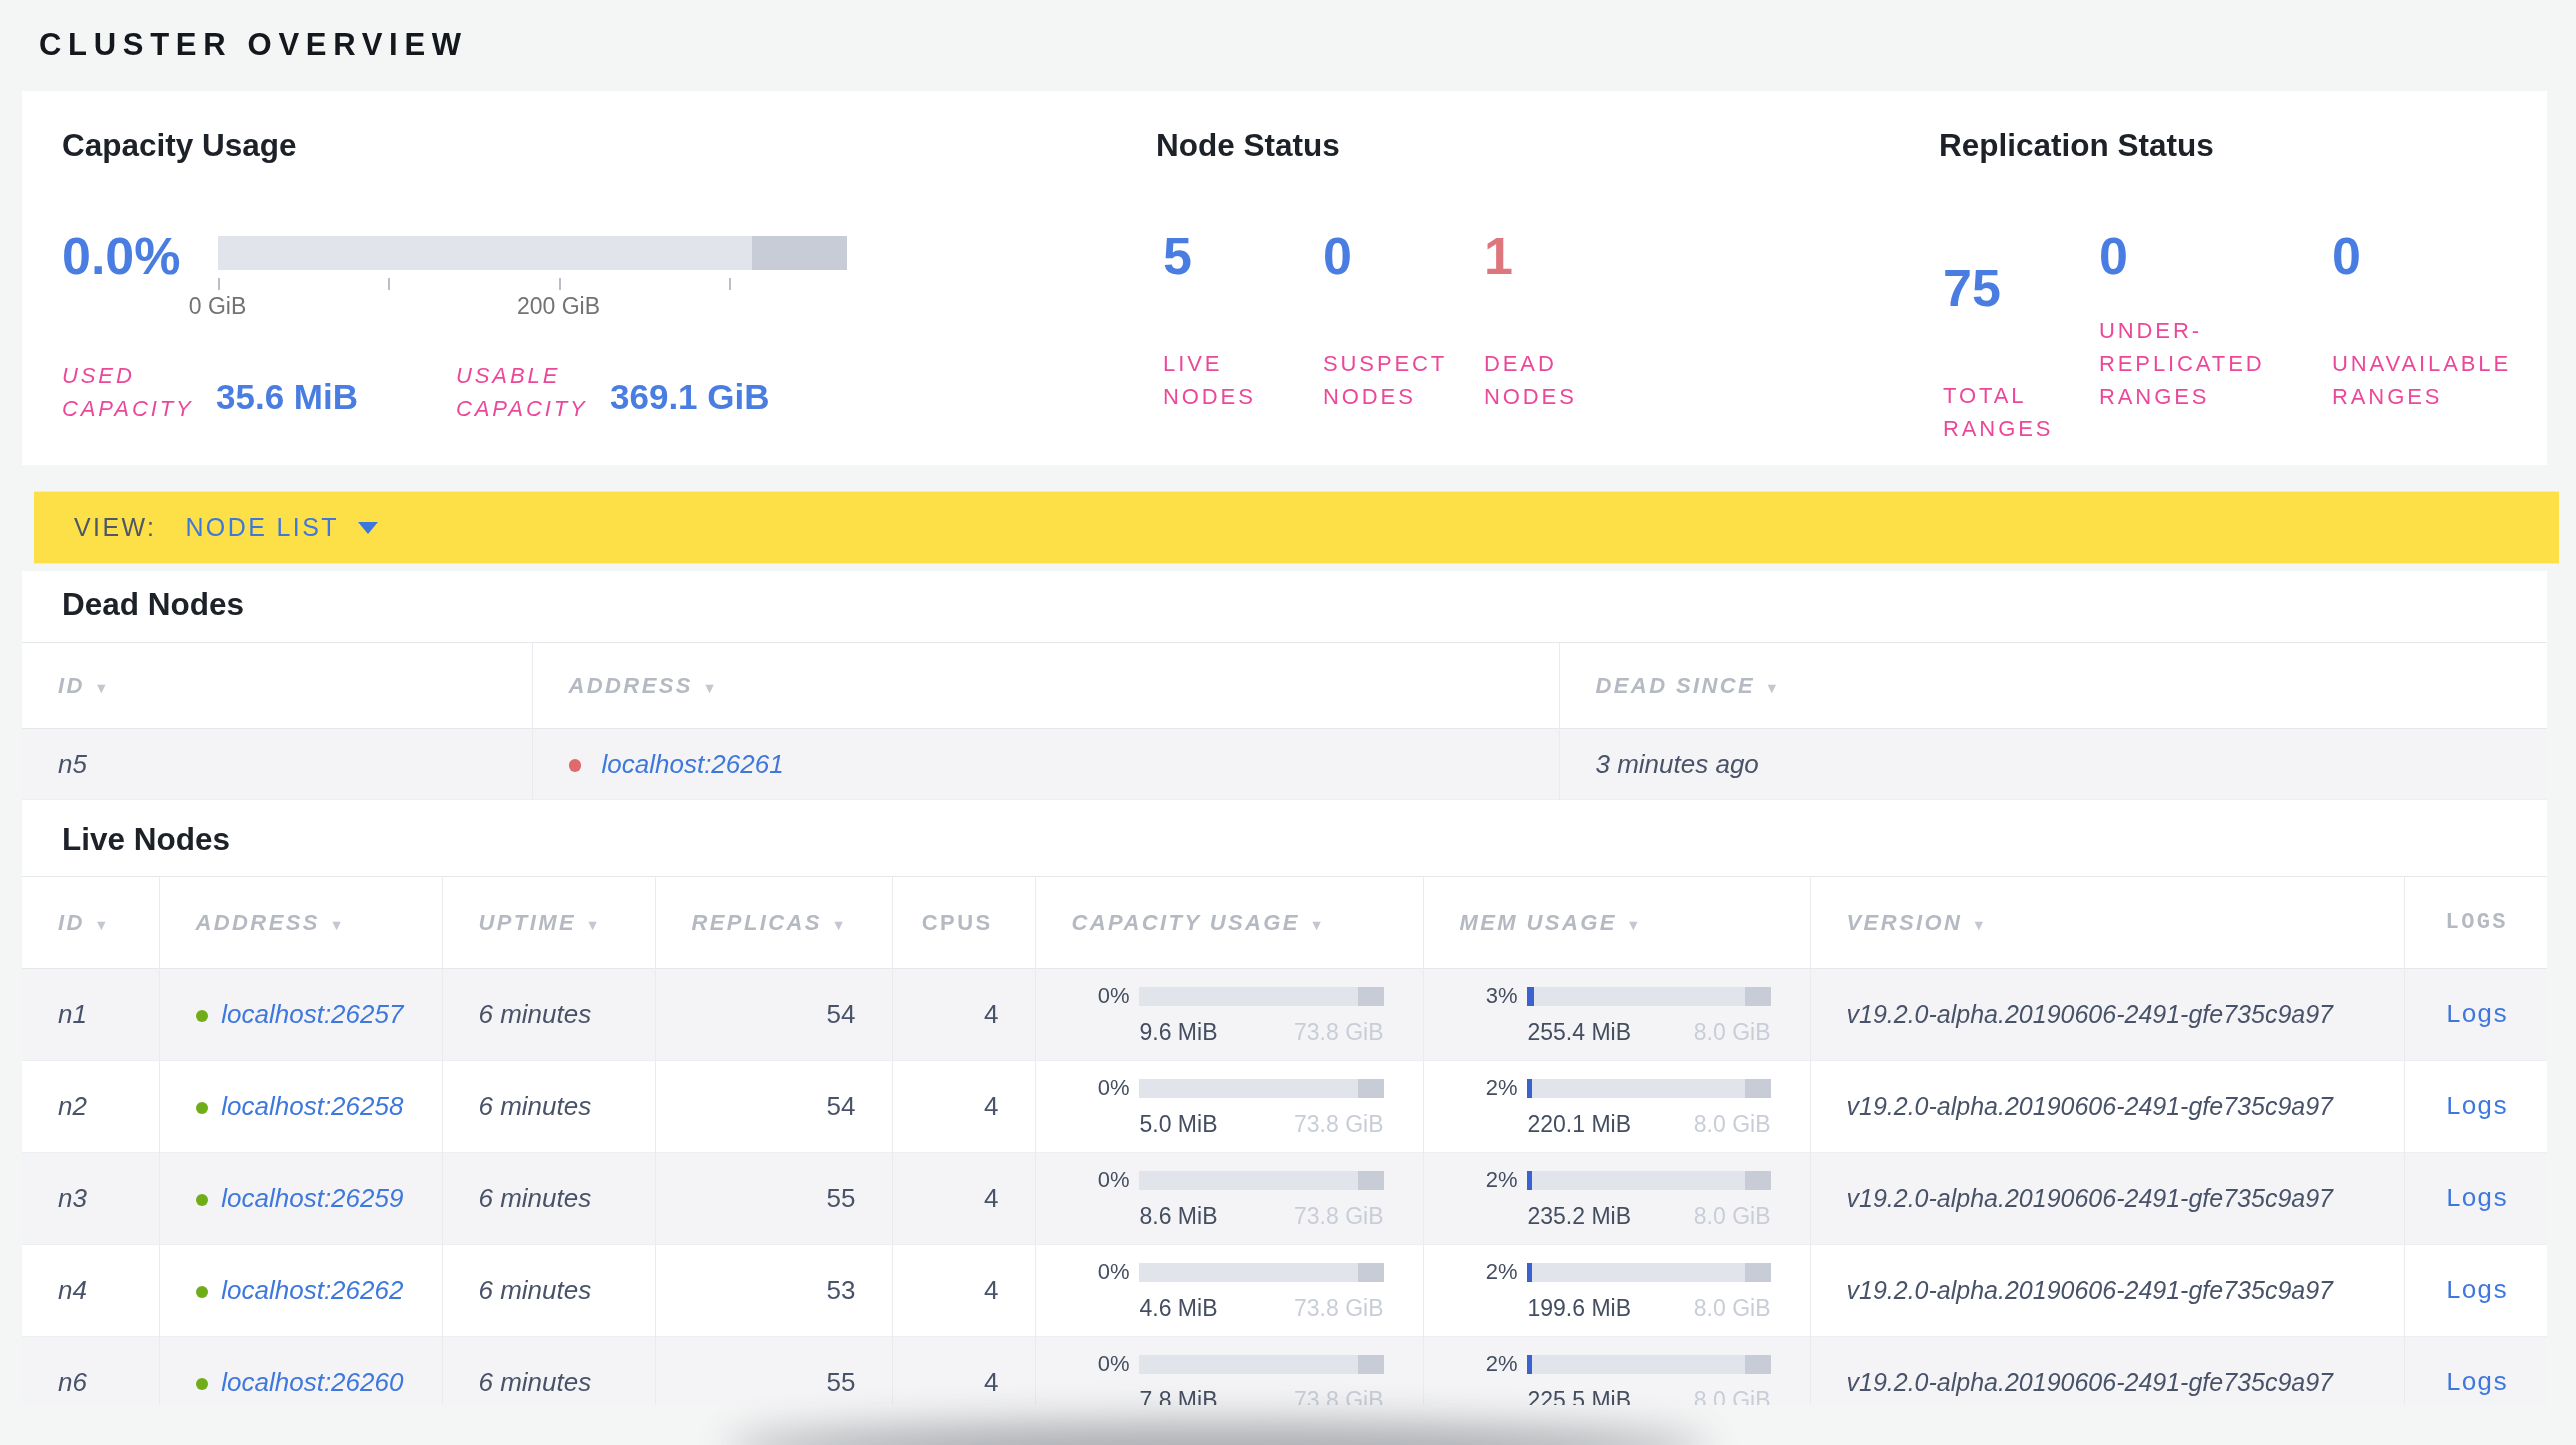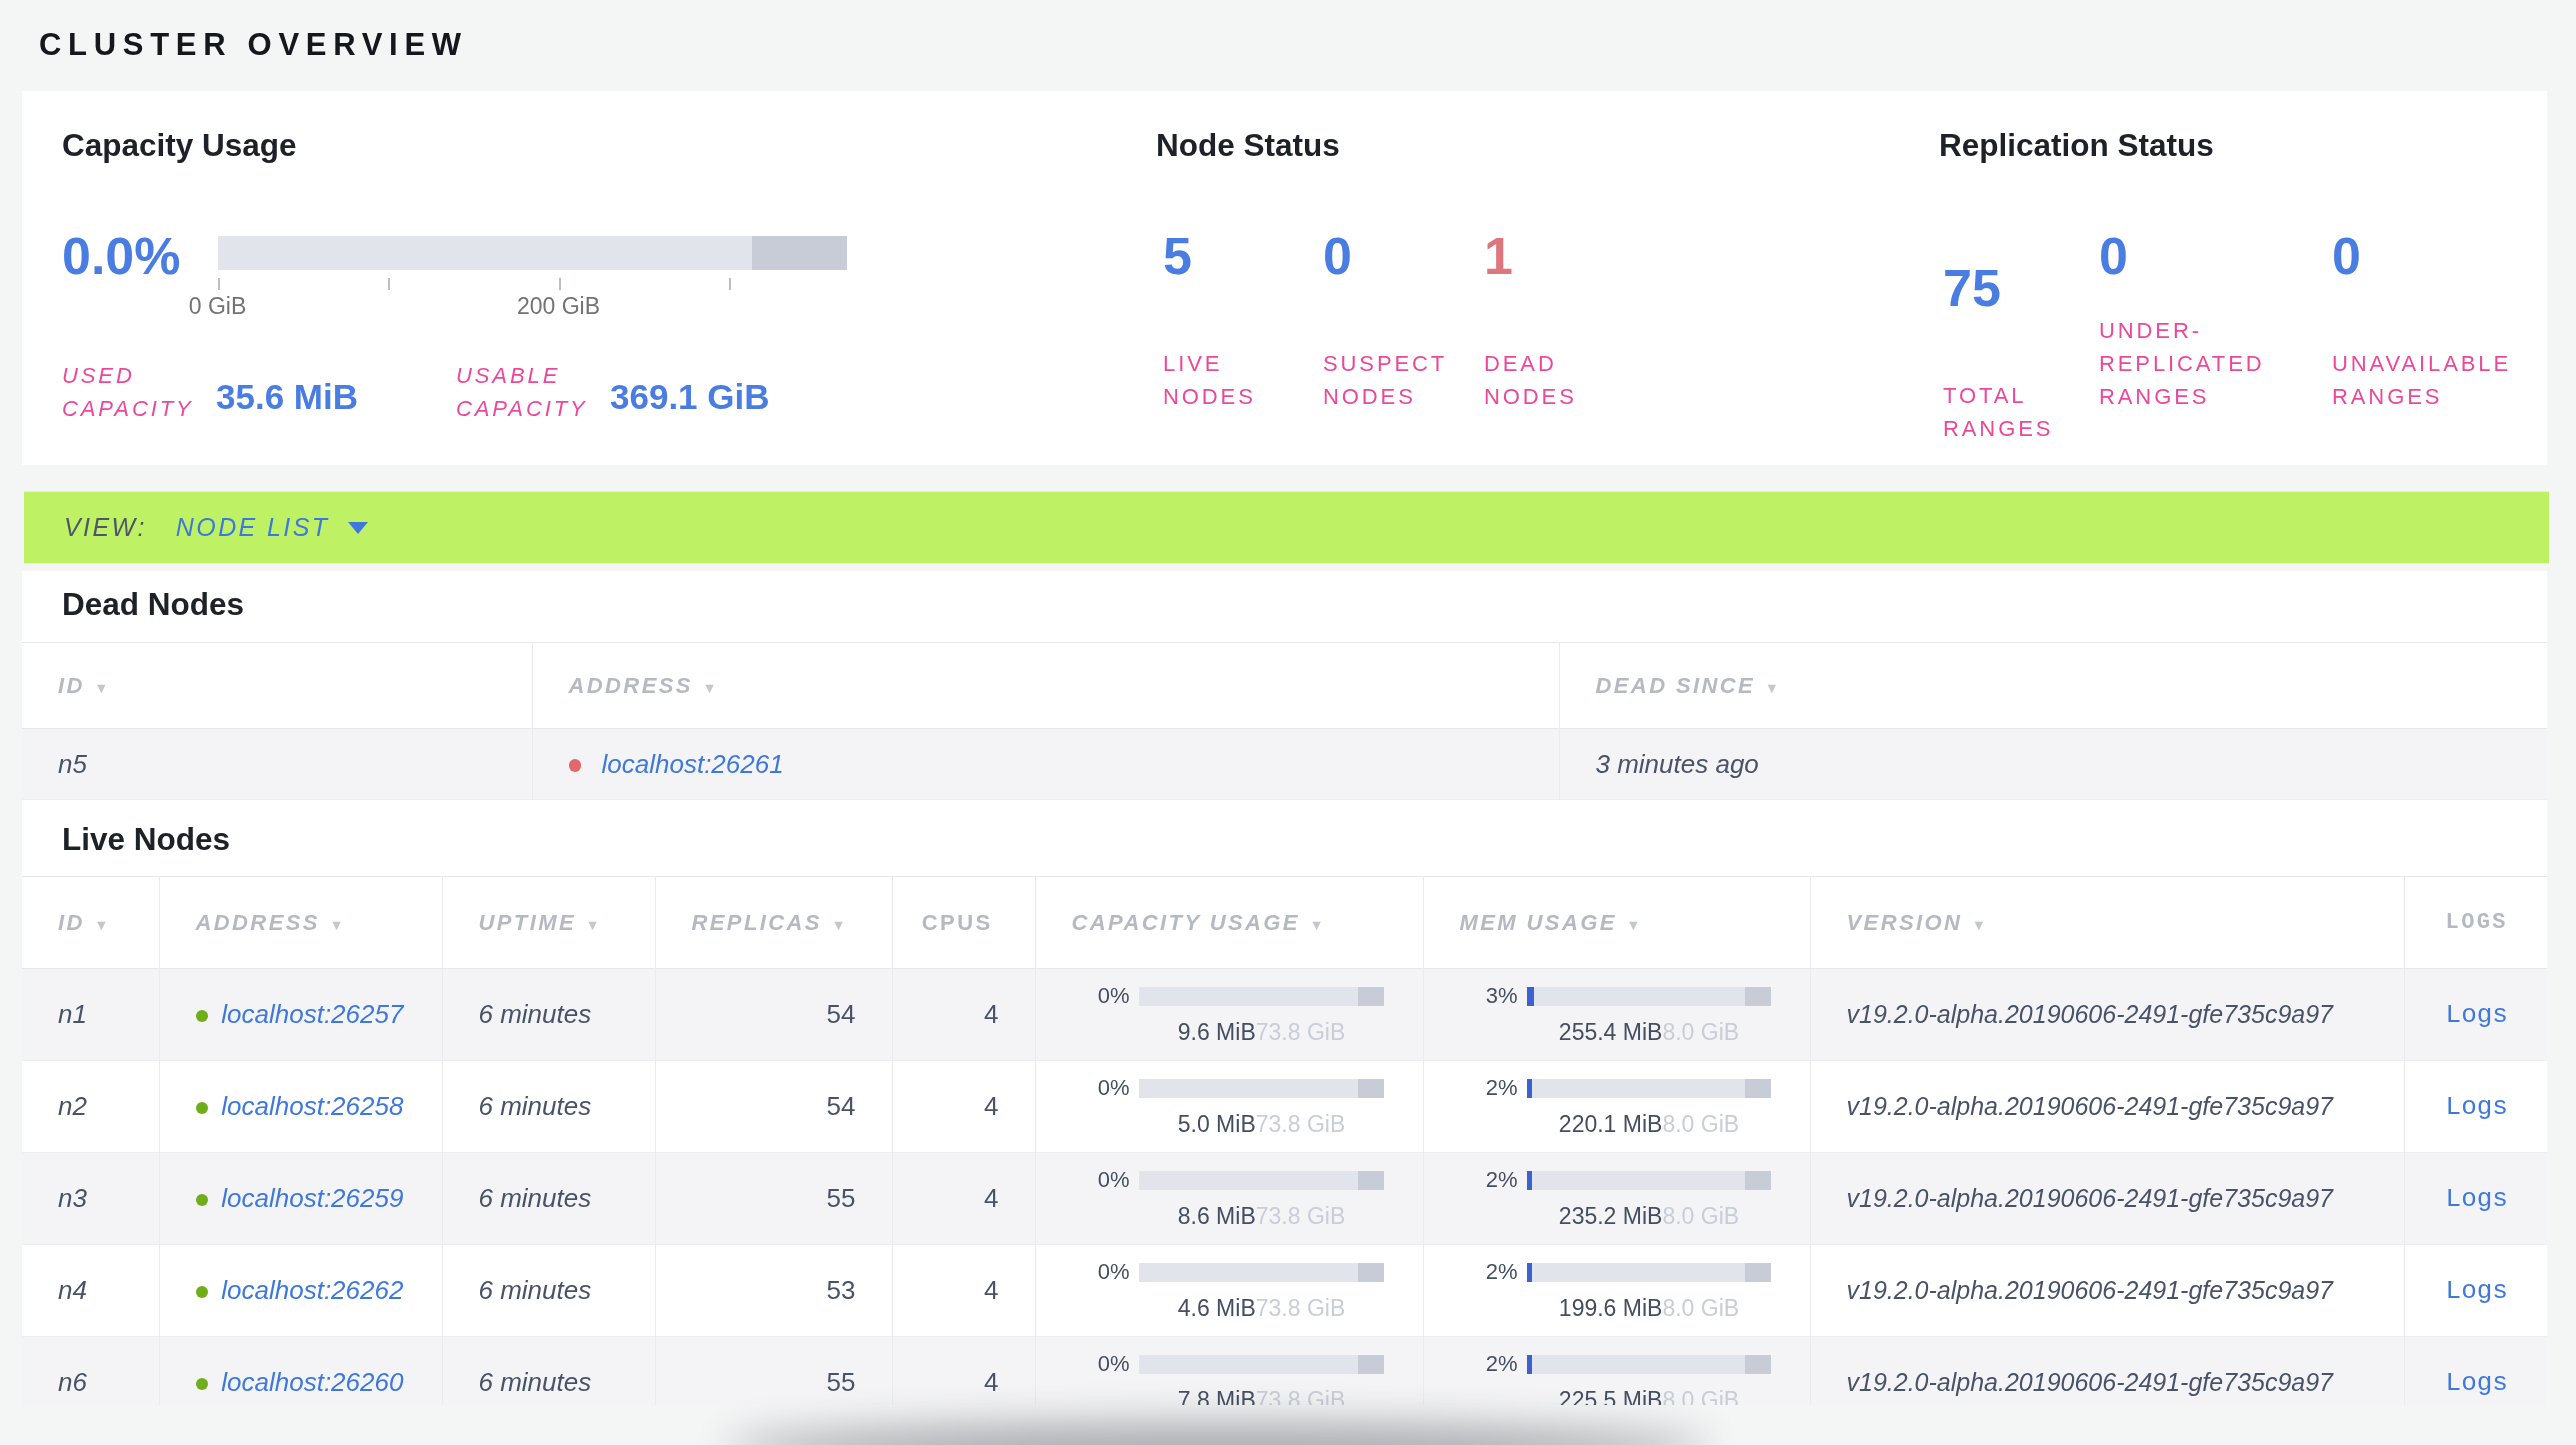--- a/index.html
+++ b/index.html
@@ -36,23 +36,23 @@
   .cap-stat-label{position:absolute;top:268px;width:167px;font-style:italic;}
   .csl-used{left:40px;} .csl-usable{left:434px;}
   .cap-stat-value{position:absolute;top:286px;font-size:35px;font-weight:600;color:var(--stat-blue);}
   .csv-used{left:194px;} .csv-usable{left:588px;}
   .stat{position:absolute;top:139px;width:143px;height:183px;}
   .st-n0{left:1141px;} .st-n1{left:1301px;} .st-n2{left:1462px;}
   .st-r0{left:1921px;margin-top:32px;} .st-r1{left:2077px;} .st-r2{left:2310px;}
   .stat .caps{position:absolute;bottom:0;left:0;width:124px;}
   
   .view-bar{
-    position:absolute;left:24px;top:491px;width:2525px;height:73px;background:#bef264;
+    position:absolute;left:34px;top:491px;width:2525px;height:73px;background:#fde047;
     border-top:1.9px solid #e8e9ec;border-bottom:1.9px solid #e8e9ec;
-    display:flex;align-items:center;padding-left:40px;font-style:italic;
+    display:flex;align-items:center;padding-left:40px;
   }
   .view-label{font-size:25px;letter-spacing:2.4px;color:#4e5669;}
   .view-select{display:flex;align-items:center;margin-left:29px;cursor:pointer;}
   .view-selected{font-size:25px;letter-spacing:2.4px;color:var(--accent-blue);}
   .caret-down{width:0;height:0;margin-left:19px;border-left:10.5px solid transparent;
     border-right:10.5px solid transparent;border-top:12.4px solid var(--accent-blue);}
   
   .tables-card{top:571px;height:834px;overflow:hidden;}
   .tbl-h{position:absolute;left:40px;margin:0;font-size:31.5px;font-weight:700;color:#1d2128;}
   .h-dead{top:15.3px;} .h-live{top:250px;}
@@ -74,21 +74,21 @@
   .dot{display:inline-block;width:12.4px;height:12.4px;border-radius:50%;margin-right:13.4px;vertical-align:middle;}
   .dot.green{background:var(--live-green);} .dot.red{background:var(--dead-dot);}
   a.link{color:var(--accent-blue);text-decoration:none;cursor:pointer;}
   
   .usage{padding-left:36px;padding-right:38px;}
   .usage-top{display:flex;align-items:center;}
   .pct{width:57px;text-align:right;margin-right:9.5px;font-size:22px;color:#444e60;flex:none;}
   .mini-bar{flex:1;height:19px;background:var(--bar-light);position:relative;}
   .mini-bar::after{content:"";position:absolute;right:0;top:0;height:100%;width:10.5%;background:var(--bar-dark);}
   .fill{height:100%;background:var(--mem-fill);width:0;}
-  .usage-labels{margin-left:67px;display:flex;justify-content:center;font-size:23px;margin-top:9.5px;}
+  .usage-labels{margin-left:67px;display:flex;justify-content:space-between;font-size:23px;margin-top:9.5px;}
   .u-used{color:#444e60;} .u-total{color:#c8cdd7;}
   .c-version{font-size:25px;}
   .bottom-shadow{position:absolute;left:726px;top:1425px;width:983px;height:48px;
     background:#3a3f4a;opacity:.45;filter:blur(21px);border-radius:50%;}
 </style>
 </head>
 <body>
 
 <h1 class="page-title">CLUSTER OVERVIEW</h1>
 

